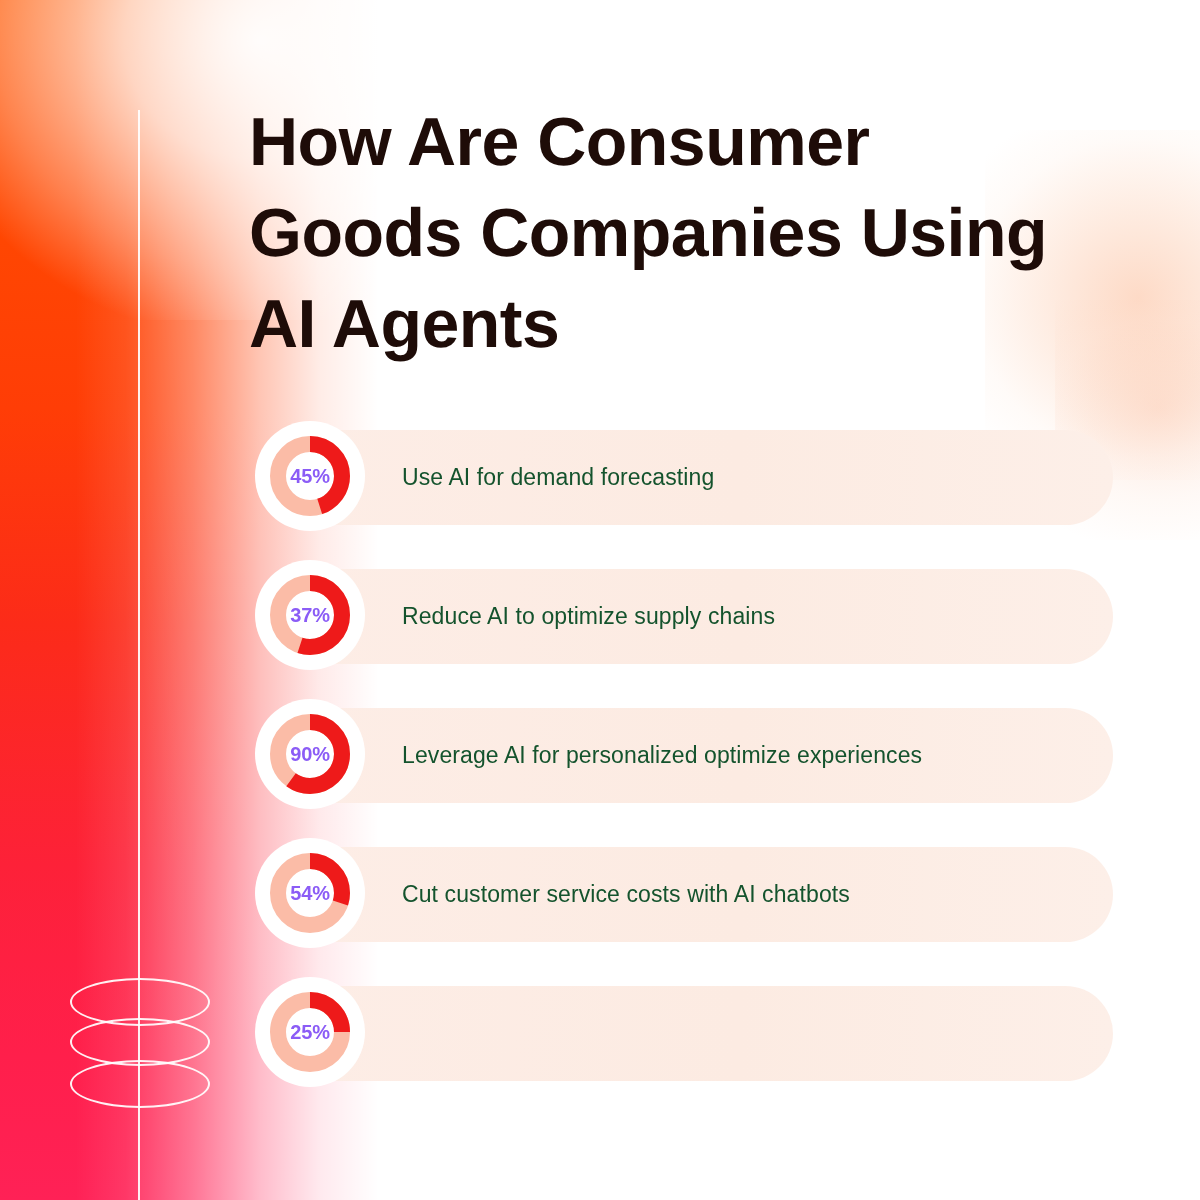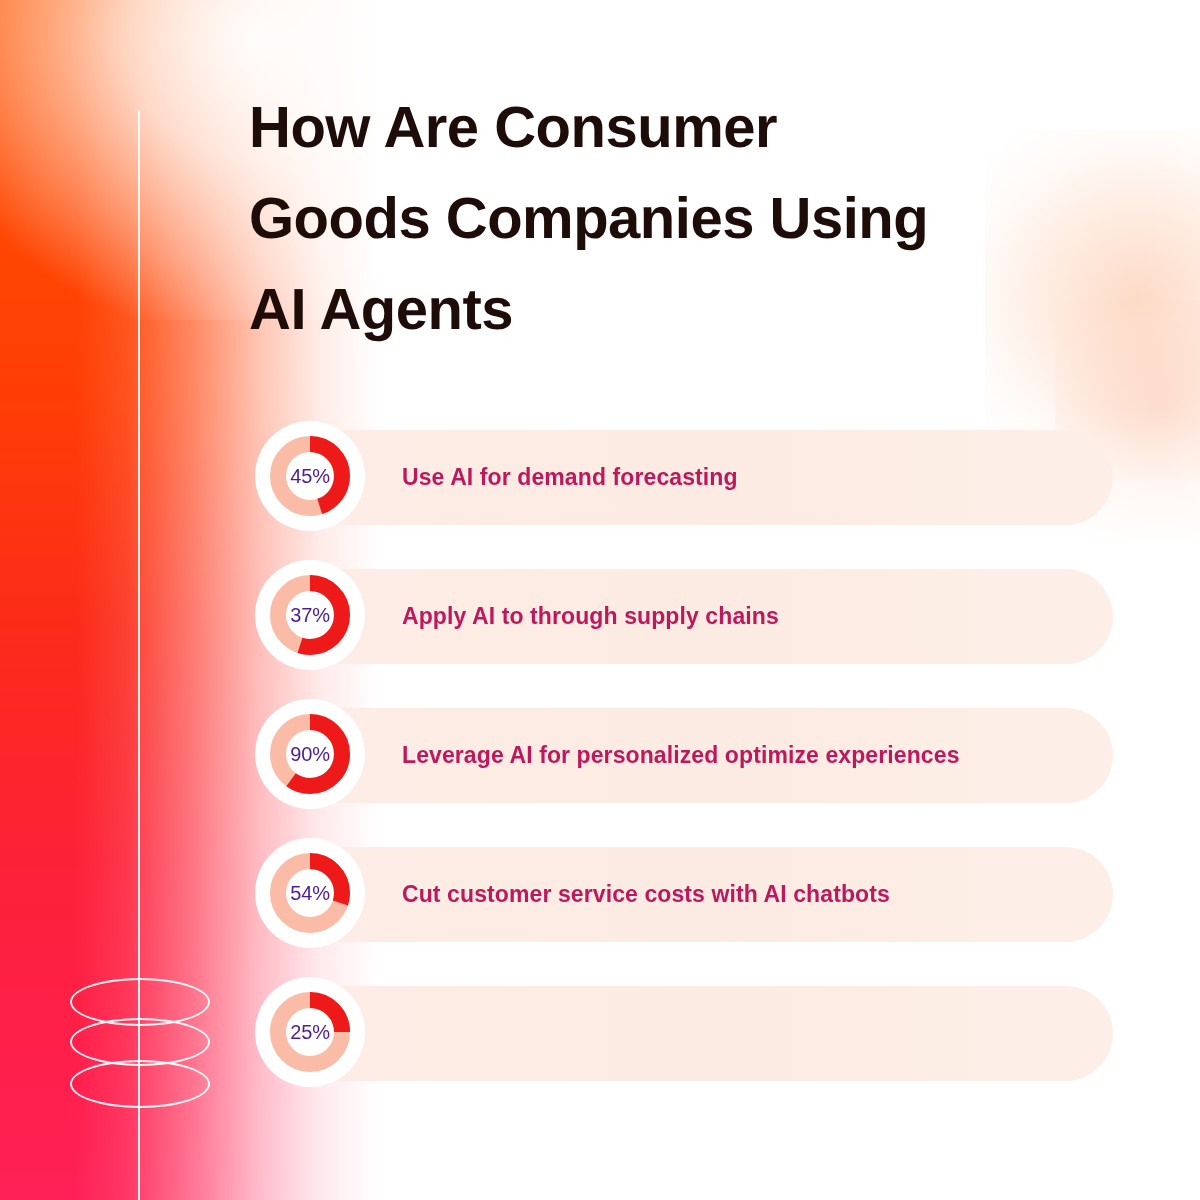--- a/index.html
+++ b/index.html
@@ -131,25 +131,25 @@
 
   
   .content {
     position: absolute;
     inset: 0;
   }
 
   .headline {
     position: absolute;
     left: 249px;
-    top: 82px;
+    top: 97px;
     width: 830px;
     font-family: "Liberation Sans Narrow", "Liberation Sans", sans-serif;
     font-weight: bold;
-    font-size: 58px;
+    font-size: 68px;
     line-height: 91px;
     letter-spacing: -0.5px;
     color: #1E0C08;
     white-space: pre-line;
     text-rendering: geometricPrecision;
   }
 
   .rows {
     position: absolute;
     left: 0;
@@ -174,24 +174,24 @@
   }
 
   .row-label {
     position: absolute;
     left: 402px;
     top: 0;
     height: 95px;
     display: flex;
     align-items: center;
     font-family: "Liberation Sans Narrow", "Liberation Sans", sans-serif;
-    font-weight: bold;
+    font-weight: normal;
     font-size: 23px;
     letter-spacing: 0.1px;
-    color: #be185d;
+    color: #14532d;
     white-space: nowrap;
   }
 
   .donut {
     position: absolute;
     left: 255px;
     top: -9px;
     width: 110px;
     height: 110px;
   }
@@ -206,23 +206,23 @@
     left: 7px;
     top: 7px;
   }
   .donut .pct {
     position: absolute;
     inset: 0;
     display: flex;
     align-items: center;
     justify-content: center;
     font-family: "Liberation Sans", sans-serif;
-    font-weight: normal;
+    font-weight: bold;
     font-size: 20px;
-    color: #4c1d95;
+    color: #8b5cf6;
     letter-spacing: -0.2px;
   }
 </style>
 </head>
 <body>
 
 <div id="canvas">
 
   <div class="bg-base"></div>
   <div class="bg-gradient-band"></div>
@@ -253,21 +253,21 @@
           <svg width="96" height="96" viewBox="0 0 96 96">
             <circle cx="48" cy="48" r="32" fill="none" stroke="#FBBCA7" stroke-width="16"></circle>
             <circle class="arc" cx="48" cy="48" r="32" fill="none" stroke="#EE1A1A" stroke-width="16" transform="rotate(-90 48 48)" stroke-dasharray="90.47786842338604 110.58406140636072" stroke-dashoffset="0"></circle>
           </svg>
           <div class="pct">45%</div>
         </div>
       </div>
 
       <div class="row">
         <div class="row-pill"></div>
-        <div class="row-label">Apply AI to through supply chains</div>
+        <div class="row-label">Reduce AI to optimize supply chains</div>
         <div class="donut">
           <div class="disc"></div>
           <svg width="96" height="96" viewBox="0 0 96 96">
             <circle cx="48" cy="48" r="32" fill="none" stroke="#FBBCA7" stroke-width="16"></circle>
             <circle class="arc" cx="48" cy="48" r="32" fill="none" stroke="#EE1A1A" stroke-width="16" transform="rotate(-90 48 48)" stroke-dasharray="110.58406140636073 90.47786842338603" stroke-dashoffset="0"></circle>
           </svg>
           <div class="pct">37%</div>
         </div>
       </div>
 

